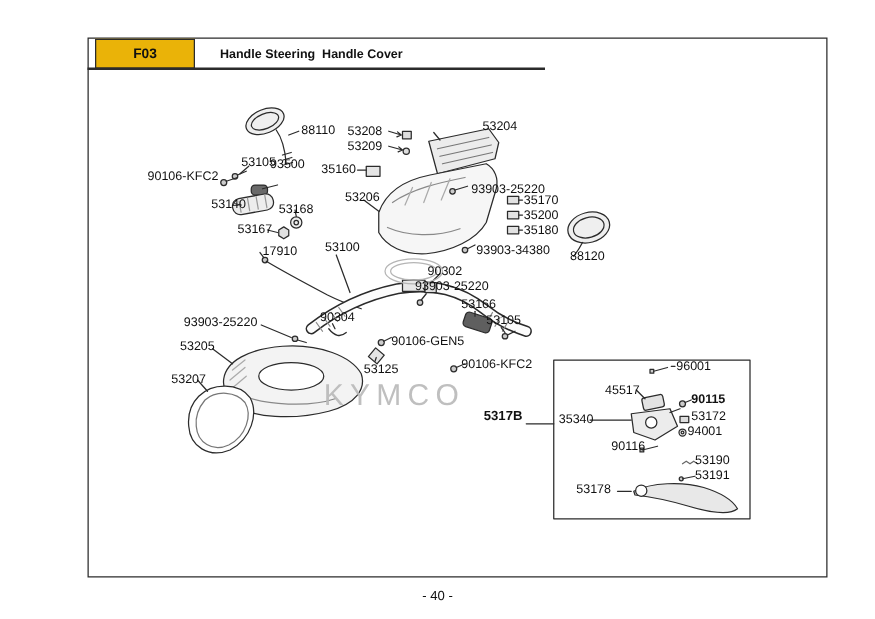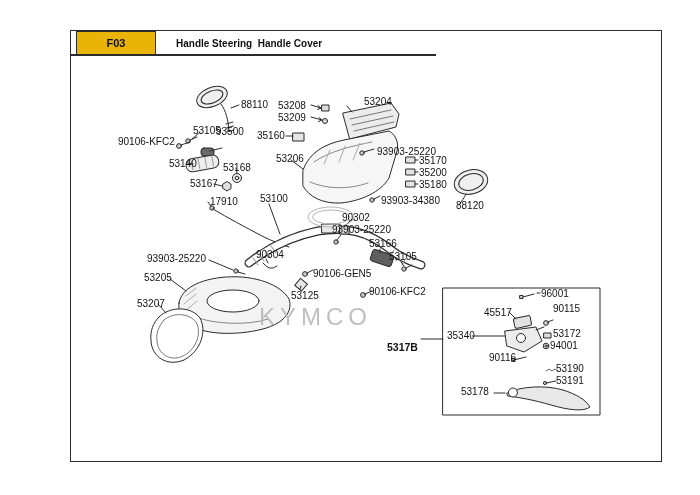--- a/index.html
+++ b/index.html
@@ -223,21 +223,21 @@
       </g>
     </g>
   </svg>
 
   <div class="watermark">KYMCO</div>
 
   <div id="label-layer">
       <div class="part-label" style="left: 241px; top: 99px;">88110</div>
       <div class="part-label" style="left: 278px; top: 100px;">53208</div>
       <div class="part-label" style="left: 278px; top: 112px; text-align: right;">53209</div>
-      <div class="part-label" style="left: 329px; top: 96px; padding-left: 35px;">53204</div>
+      <div class="part-label" style="left: 351px; top: 96px; padding-left: 35px;">53204</div>
       <div class="part-label" style="left: 193px; top: 125px;">53105</div>
       <div class="part-label" style="left: 118px; top: 136px;">90106-KFC2</div>
       <div class="part-label" style="left: 216px; top: 126px;">93500</div>
       <div class="part-label" style="left: 257px; top: 130px;">35160</div>
       <div class="part-label" style="left: 169px; top: 158px;">53140</div>
       <div class="part-label" style="left: 223px; top: 162px;">53168</div>
       <div class="part-label" style="left: 276px; top: 153px;">53206</div>
       <div class="part-label" style="left: 377px; top: 146px;">93903-25220</div>
       <div class="part-label" style="left: 419px; top: 155px;">35170</div>
       <div class="part-label" style="left: 419px; top: 167px;">35200</div>
@@ -251,26 +251,27 @@
       <div class="part-label" style="left: 332px; top: 224px;">93903-25220</div>
       <div class="part-label" style="left: 369px; top: 238px;">53166</div>
       <div class="part-label" style="left: 389px; top: 251px;">53105</div>
       <div class="part-label" style="left: 256px; top: 249px;">90304</div>
       <div class="part-label" style="left: 147px; top: 253px;">93903-25220</div>
       <div class="part-label" style="left: 144px; top: 272px;">53205</div>
       <div class="part-label" style="left: 313px; top: 268px;">90106-GEN5</div>
       <div class="part-label" style="left: 291px; top: 290px;">53125</div>
       <div class="part-label" style="left: 369px; top: 286px;">90106-KFC2</div>
       <div class="part-label" style="left: 137px; top: 298px;">53207</div>
-      <div class="part-label bold" style="left: 387px; top: 341px;">5317B</div>
+      <div class="part-label bold" style="left: 387px; top: 327px;">5317B</div>
       <div class="part-label" style="left: 541px; top: 288px;">96001</div>
       <div class="part-label" style="left: 484px; top: 307px;">45517</div>
-      <div class="part-label" style="left: 553px; top: 303px;">90115</div>
+      <div class="part-label" style="left: 553px; top: 314px; font-weight: bold;">90115</div>
       <div class="part-label" style="left: 447px; top: 330px;">35340</div>
       <div class="part-label" style="left: 553px; top: 328px;">53172</div>
       <div class="part-label" style="left: 550px; top: 340px;">94001</div>
       <div class="part-label" style="left: 489px; top: 352px;">90116</div>
       <div class="part-label" style="left: 556px; top: 363px;">53190</div>
       <div class="part-label" style="left: 556px; top: 375px;">53191</div>
       <div class="part-label" style="left: 461px; top: 386px;">53178</div>
     </div>
 
+  <div class="page-number">- 40 -</div>
 </div>
 
 </body></html>

